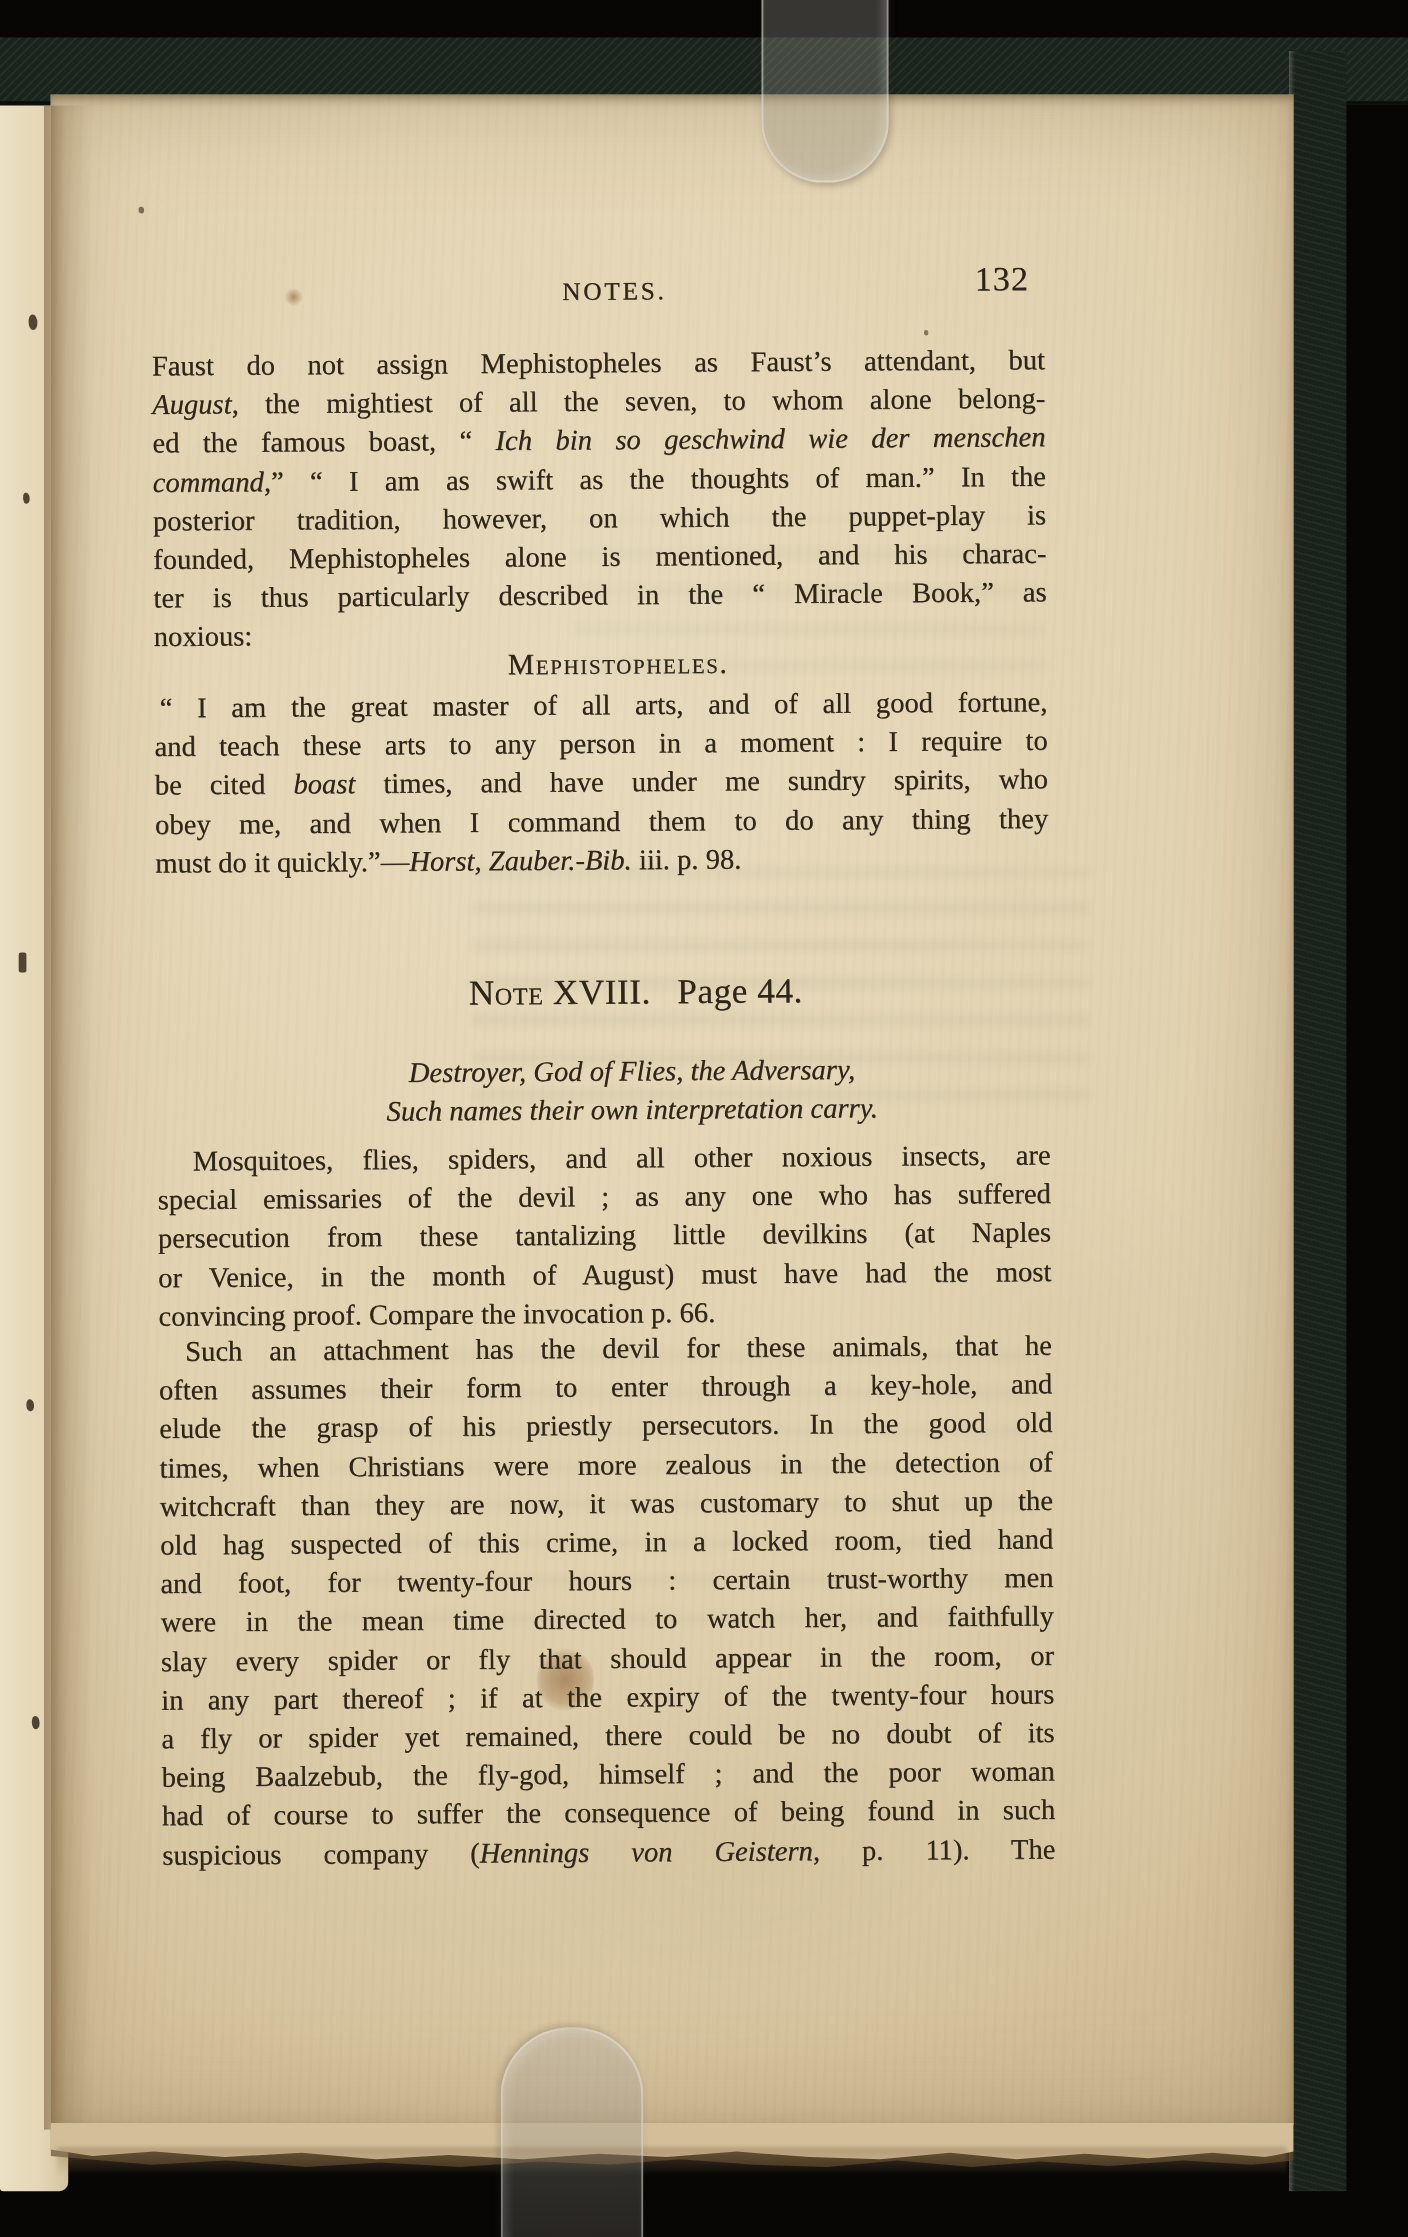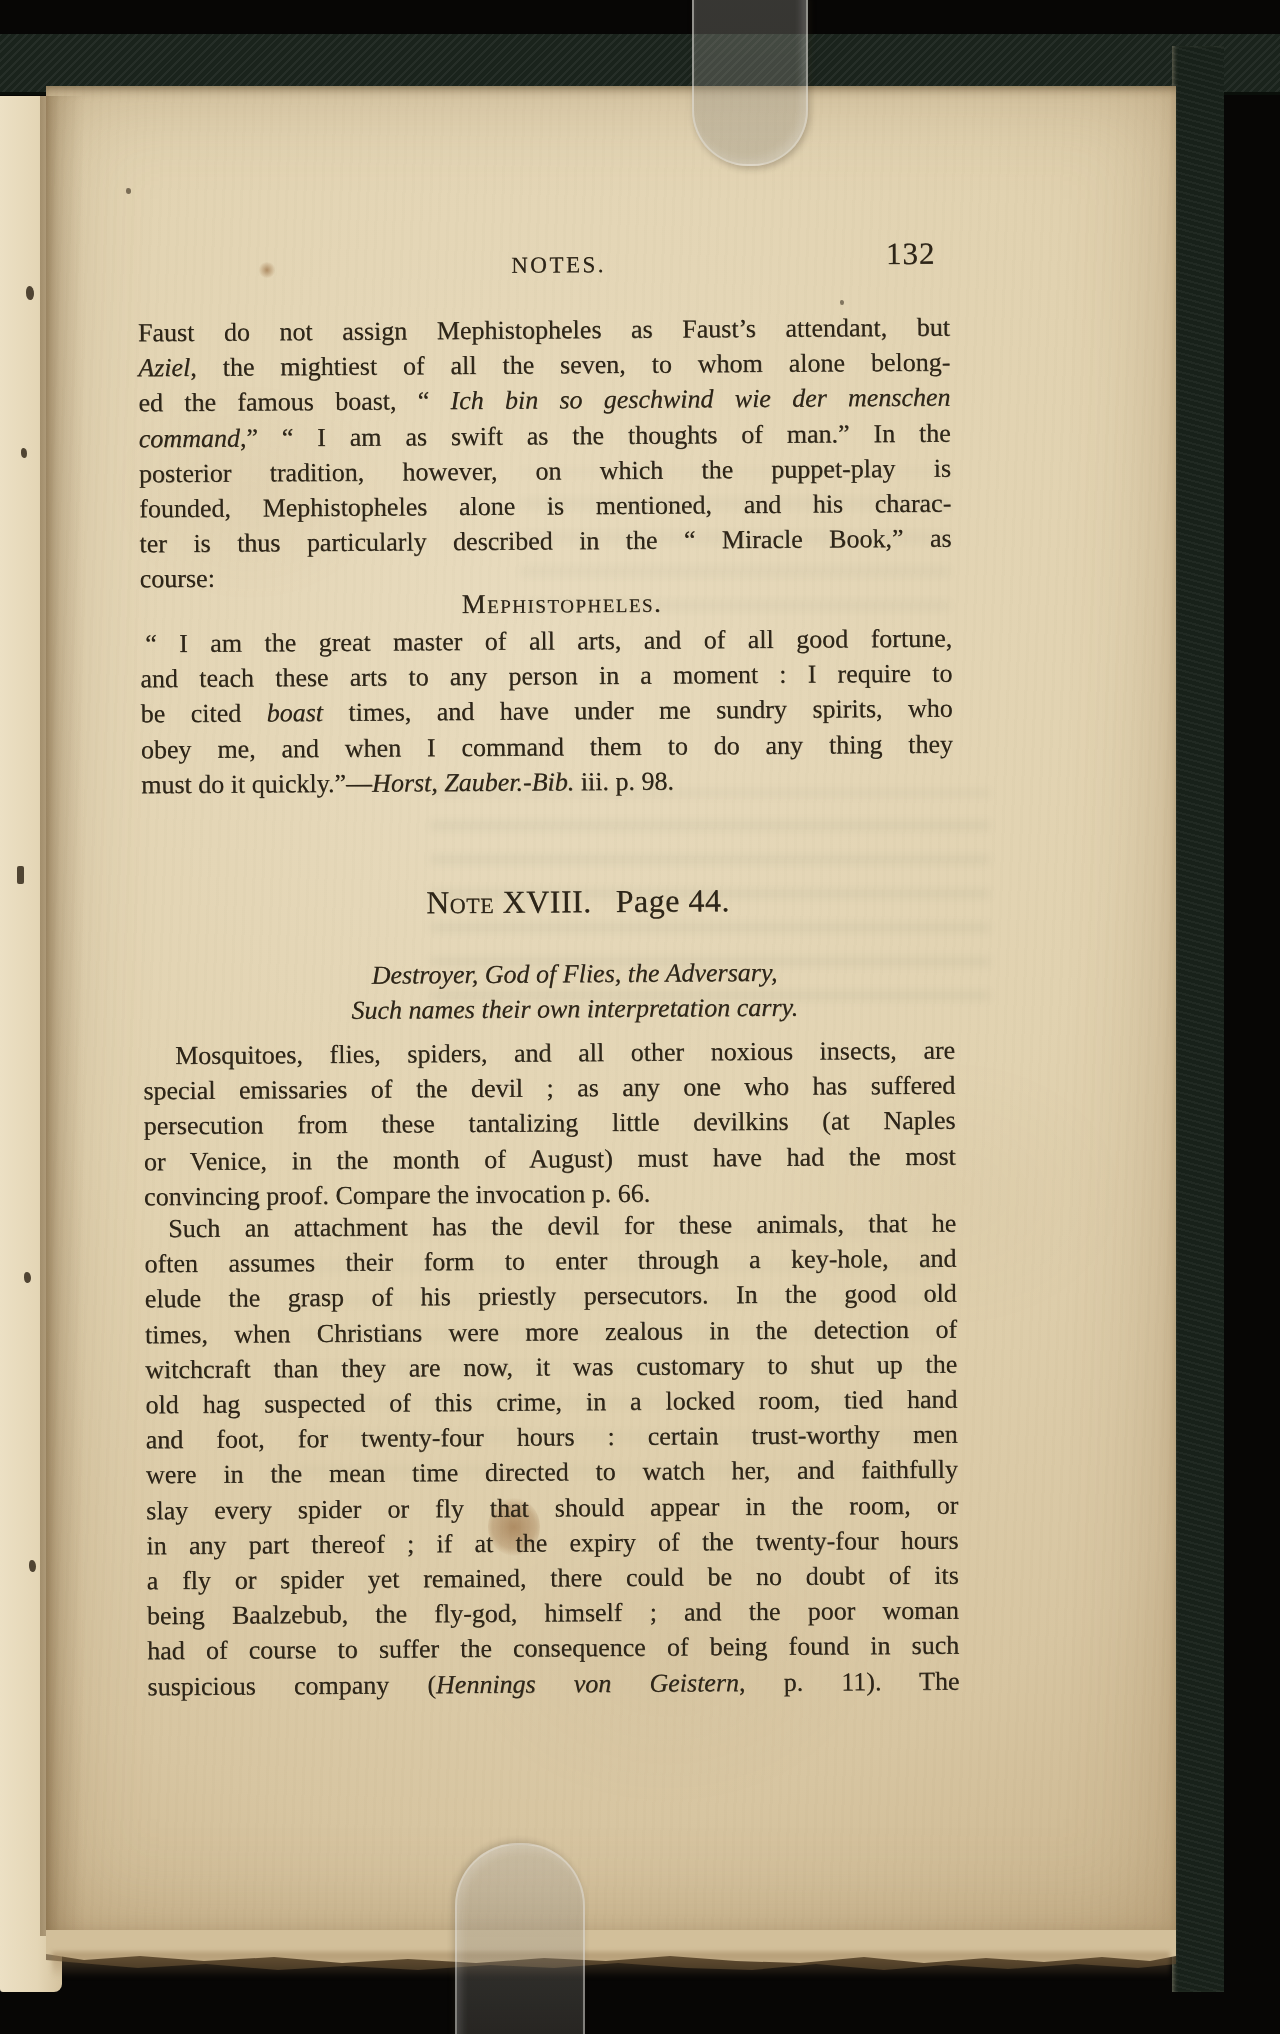--- a/index.html
+++ b/index.html
@@ -122,27 +122,27 @@
 
   <div class="text-layer">
 
     <div class="block running-head">
       <span class="running-title">NOTES.</span>
       <span class="page-number">132</span>
     </div>
 
     <div class="block para-faust">
         <div class="line"><span>Faust do not assign Mephistopheles as Faust’s attendant, but</span></div>
-        <div class="line"><span class="i">Aziel</span><span>, the mightiest of all the seven, to whom alone belong-</span></div>
+        <div class="line"><span class="i">August</span><span>, the mightiest of all the seven, to whom alone belong-</span></div>
         <div class="line"><span>ed the famous boast, “ </span><span class="i">Ich bin so geschwind wie der menschen</span></div>
         <div class="line"><span class="i">command</span><span>,” “ I am as swift as the thoughts of man.”  In the</span></div>
         <div class="line"><span>posterior tradition, however, on which the puppet-play is</span></div>
         <div class="line"><span>founded, Mephistopheles alone is mentioned, and his charac-</span></div>
         <div class="line"><span>ter is thus particularly described in the “ Miracle Book,” as</span></div>
-        <div class="line nj"><span>course:</span></div>
+        <div class="line nj"><span>noxious:</span></div>
       </div>
 
     <div class="block head-meph">Mephistopheles.</div>
 
     <div class="block para-quote">
         <div class="line"><span>“ I am the great master of all arts, and of all good fortune,</span></div>
         <div class="line"><span>and teach these arts to any person in a moment : I require to</span></div>
         <div class="line"><span>be cited </span><span class="i">boast</span><span> times, and have under me sundry spirits, who</span></div>
         <div class="line"><span>obey me, and when I command them to do any thing they</span></div>
         <div class="line nj"><span>must do it quickly.”—</span><span class="i">Horst, Zauber.-Bib.</span><span> iii. p. 98.</span></div>

